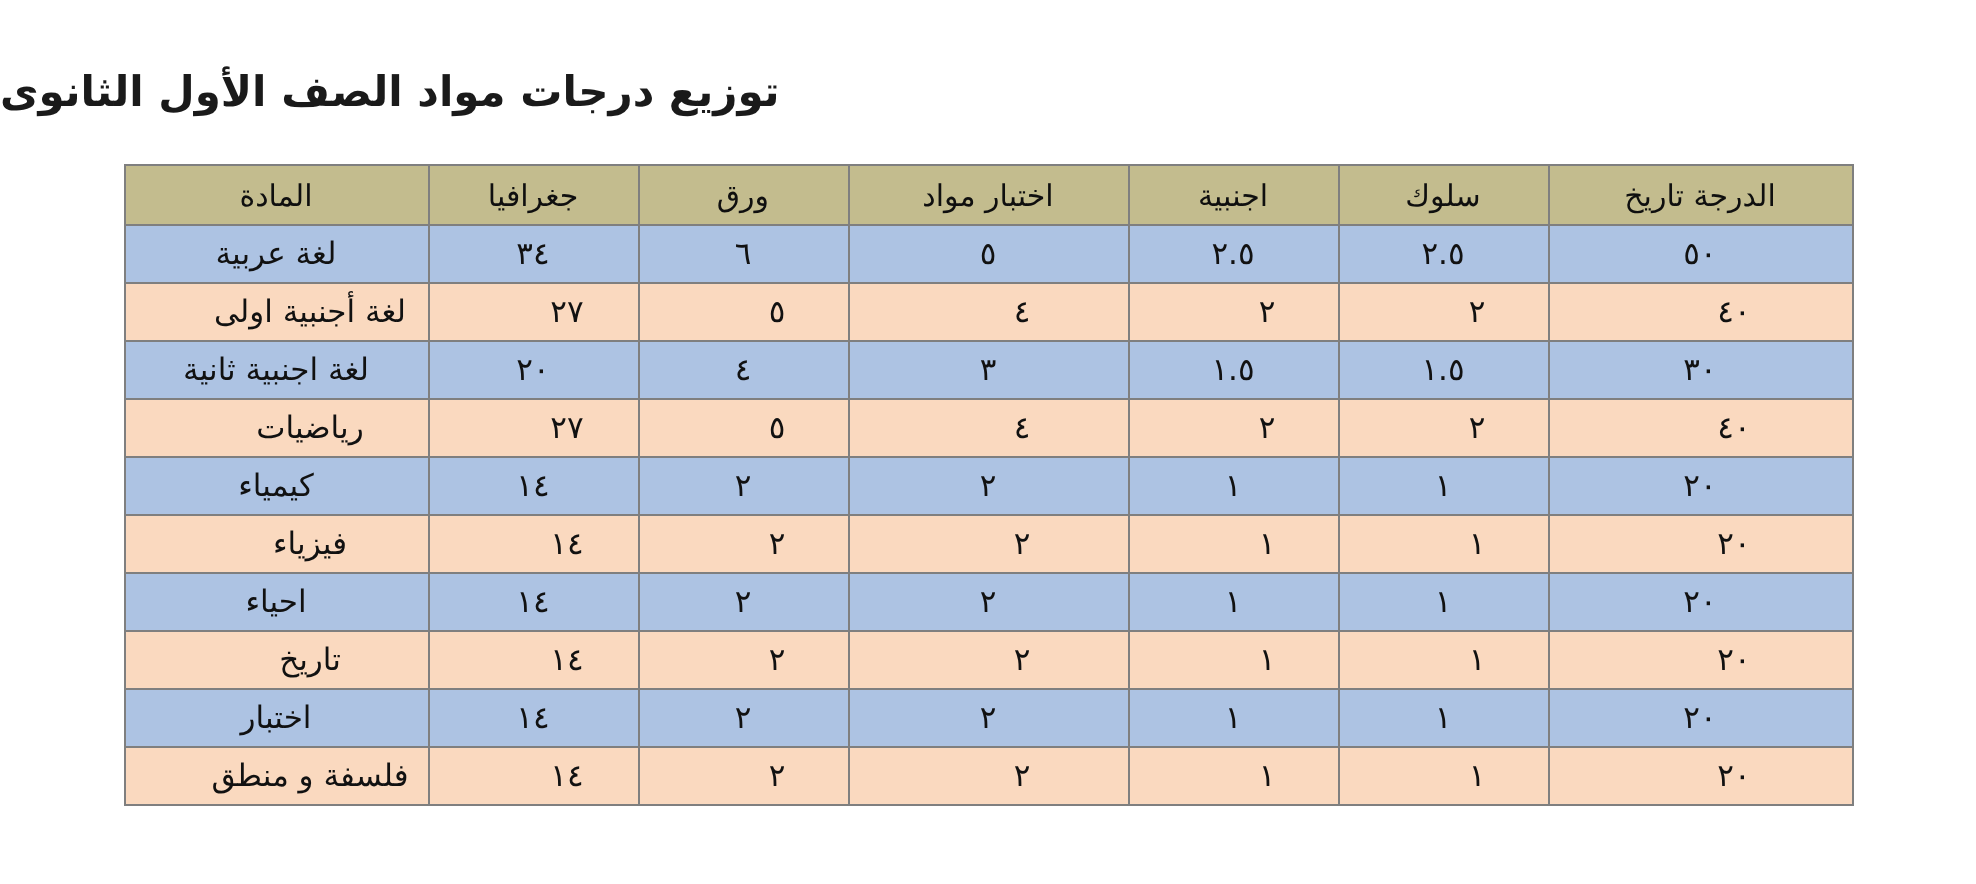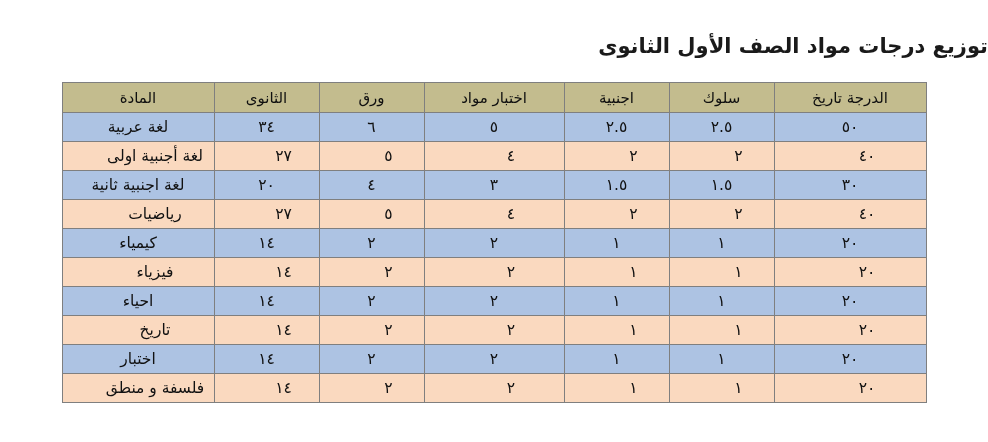--- a/index.html
+++ b/index.html
@@ -14,21 +14,21 @@
     font-family: "DejaVu Sans", "Liberation Sans", sans-serif;
     overflow: hidden;
   }
   .page {
     width: 988px;
     height: 442px;
     position: relative;
     box-sizing: border-box;
   }
   .title {
-    text-align: right;
+    text-align: left;
     font-size: 21px;
     font-weight: bold;
     color: #1a1a1a;
     margin-top: 34px;
     margin-bottom: 0;
     letter-spacing: 0px;
   }
   .table-wrap {
     margin-top: 24px;
     display: flex;
@@ -96,21 +96,21 @@
         <col class="c-num">
         <col class="c-subject">
       </colgroup>
       <thead>
         <tr>
           <th>الدرجة تاريخ</th>
           <th>سلوك</th>
           <th>اجنبية</th>
           <th>اختبار مواد</th>
           <th>ورق</th>
-          <th>الثانوى</th>
+          <th>جغرافيا</th>
           <th>المادة</th>
         </tr>
       </thead>
       <tbody>
         <tr class="row-blue">
           <td>٥٠</td>
           <td>٢.٥</td>
           <td>٢.٥</td>
           <td>٥</td>
           <td>٦</td>

